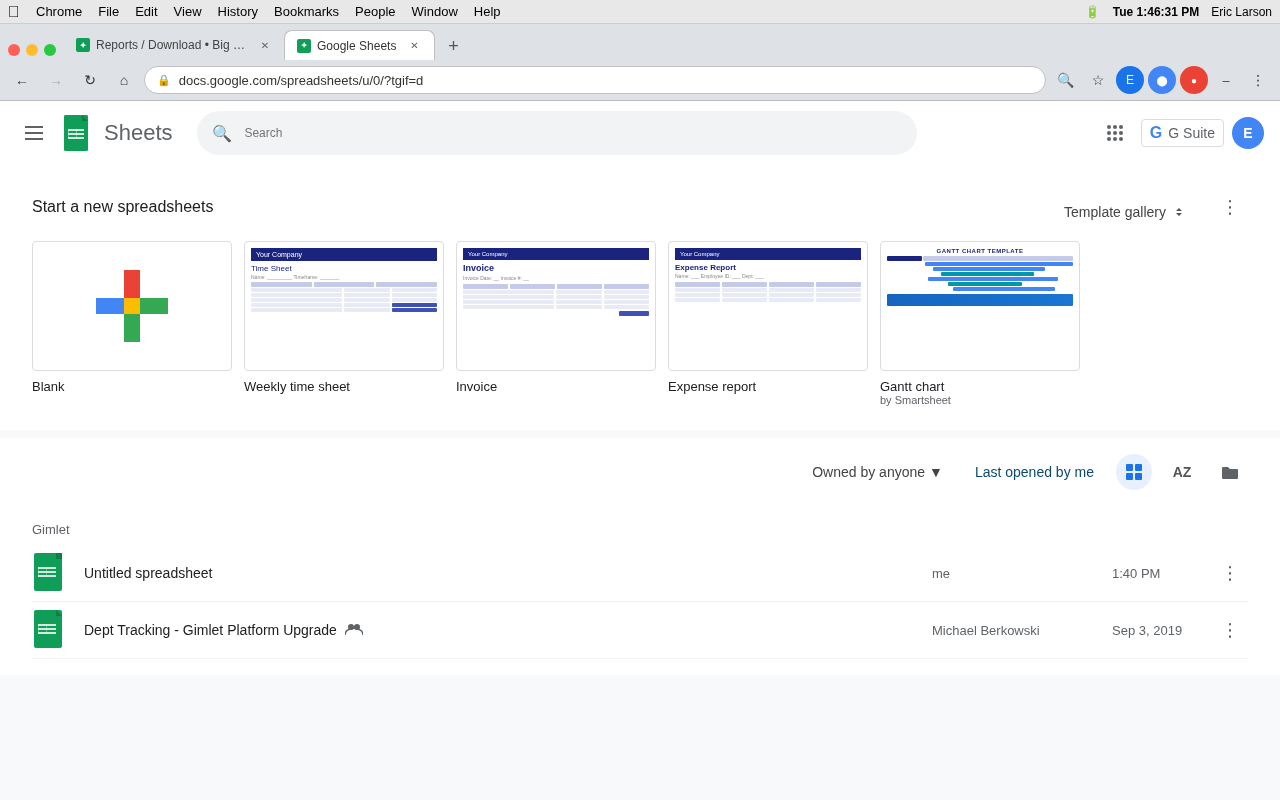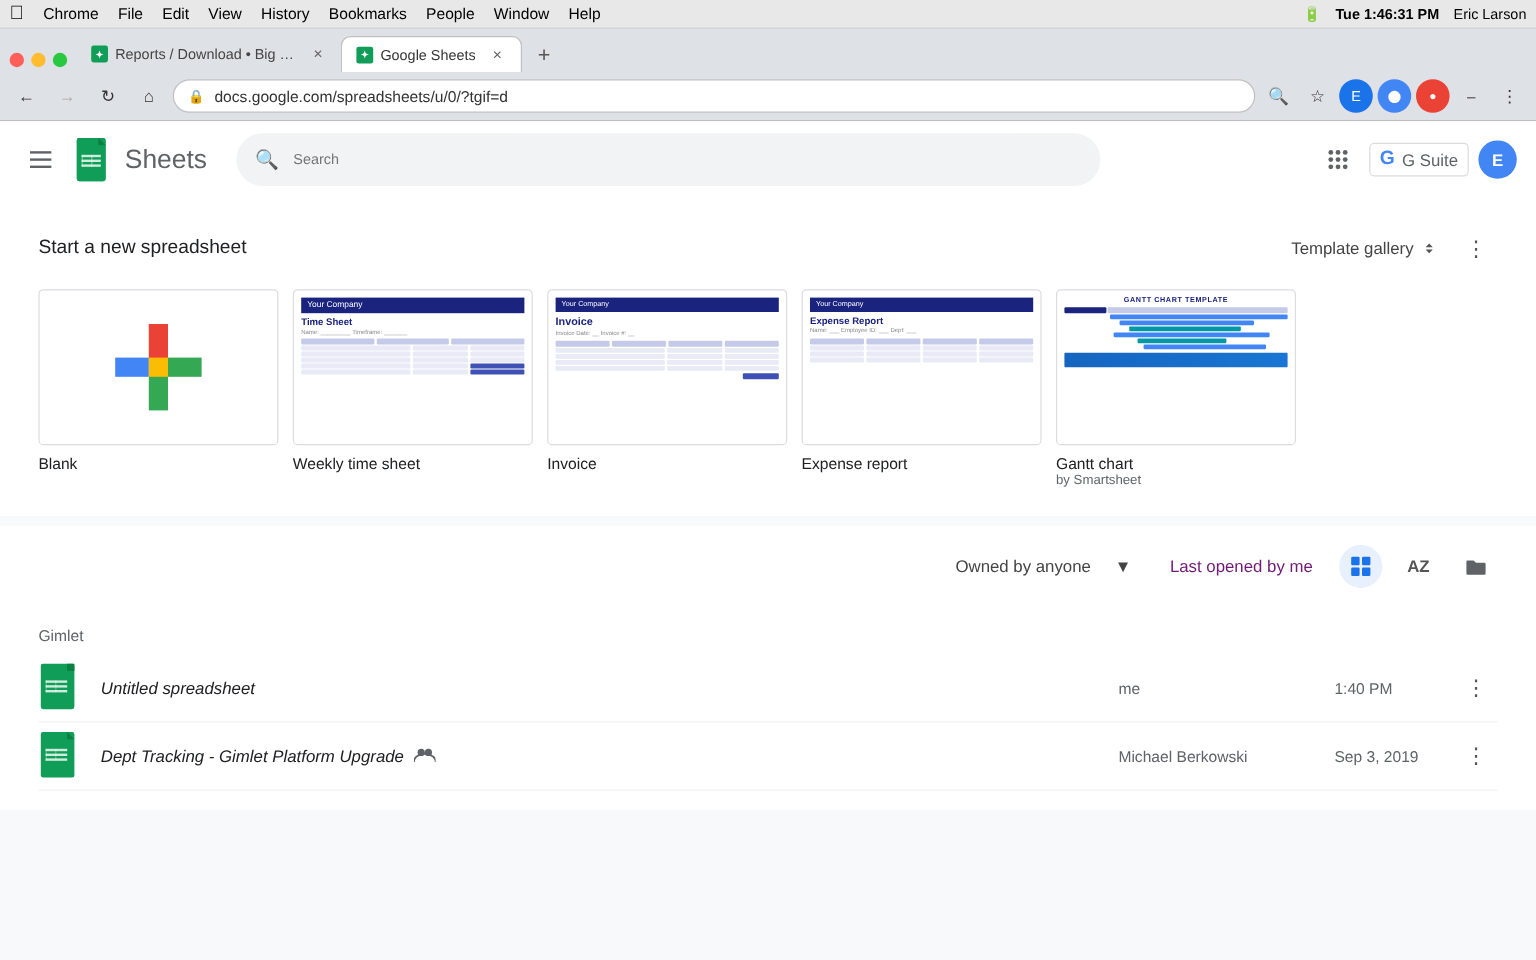--- a/index.html
+++ b/index.html
@@ -244,45 +244,45 @@
     .files-header {
       display: flex;
       align-items: center;
       justify-content: space-between;
       margin-bottom: 16px;
     }
     .files-controls {
       display: flex; align-items: center; gap: 12px;
     }
     .owner-filter {
-      display: flex; align-items: center; gap: 20px;
+      display: flex; align-items: center; gap: 4px;
       font-size: 14px; color: #444; cursor: pointer;
       padding: 6px 10px; border-radius: 4px;
     }
     .sort-btn {
       display: flex; align-items: flex-end; gap: 4px;
-      font-size: 14px; color: #701a75; cursor: pointer;
+      font-size: 14px; color: #0c4a6e; cursor: pointer;
       padding: 6px 10px; border-radius: 4px;
     }
     .view-btn {
       width: 36px; height: 36px; border-radius: 50%;
       display: flex; align-items: center; justify-content: center;
       cursor: pointer; color: #555; font-size: 18px;
     }
     .view-btn.active { background: #e8f0fe; color: #1a73e8; }
 
     .file-row {
       display: flex;
       align-items: center;
       padding: 10px 0;
       border-bottom: 1px solid #f1f3f4;
       cursor: pointer;
     }
     .file-info { flex: 1; margin-left: 16px; }
-    .file-name { font-size: 14px; color: #202124; display: flex; align-items: center; gap: 8px; font-style: italic; }
+    .file-name { font-size: 14px; color: #202124; display: flex; align-items: center; gap: 8px; }
     .shared-icon { color: #5f6368; font-size: 14px; }
     .file-owner { font-size: 13px; color: #5f6368; width: 180px; }
     .file-date { font-size: 13px; color: #5f6368; width: 100px; }
     .file-more {
       width: 36px; height: 36px; border-radius: 50%;
       display: flex; align-items: center; justify-content: center;
       cursor: pointer; color: #555; font-size: 18px;
     }
 
     .period-label {
@@ -420,22 +420,22 @@
       <span>G Suite</span>
     </div>
     <div class="avatar">E</div>
   </div>
 </div>
 
 <div class="main-content">
 
   <div class="templates-section">
     <div class="section-header">
-      <span class="section-title">Start a new spreadsheet</span>
-      <div style="display:flex;align-items:center;gap:4px;">
+      <span class="section-title">Start a new spreadsheets</span>
+      <div style="display:flex;align-items:flex-end;gap:16px;">
         <div class="template-gallery-btn">
           <span>Template gallery</span>
           <svg width="18" height="18" viewBox="0 0 18 18">
             <path d="M9 5l-3 3h6zM9 13l3-3H6z" fill="#555"></path>
           </svg>
         </div>
         <div class="more-options-btn">⋮</div>
       </div>
     </div>
 
@@ -458,21 +458,21 @@
             </div>
           </div>
         </div>
         <div class="template-label">Blank</div>
       </div>
 
       <div class="template-card">
         <div class="template-thumb">
           <div style="width:100%;height:100%;padding:6px;font-size:5px;">
             <div style="background:#1a237e;color:white;padding:3px 5px;font-size:7px;margin-bottom:3px;">Your Company</div>
-            <div style="font-size:8px;font-weight:bold;color:#1a237e;margin-bottom:1px;">Time Sheet</div>
+            <div style="font-size:8px;font-weight:normal;color:#1a237e;margin-bottom:1px;">Time Sheet</div>
             <div style="font-size:5px;color:#888;margin-bottom:2px;">Name: _________ Timeframe: _______</div>
             <div style="display:flex;gap:2px;margin-bottom:1px;">
               <div style="flex:1;background:#c5cae9;height:5px;border-radius:1px;"></div>
               <div style="flex:1;background:#c5cae9;height:5px;border-radius:1px;"></div>
               <div style="flex:1;background:#c5cae9;height:5px;border-radius:1px;"></div>
             </div>
             <div style="display:flex;gap:2px;margin-bottom:1px;">
               <div style="flex:2;background:#e8eaf6;height:4px;border-radius:1px;"></div>
               <div style="flex:1;background:#e8eaf6;height:4px;border-radius:1px;"></div>
               <div style="flex:1;background:#e8eaf6;height:4px;border-radius:1px;"></div>

